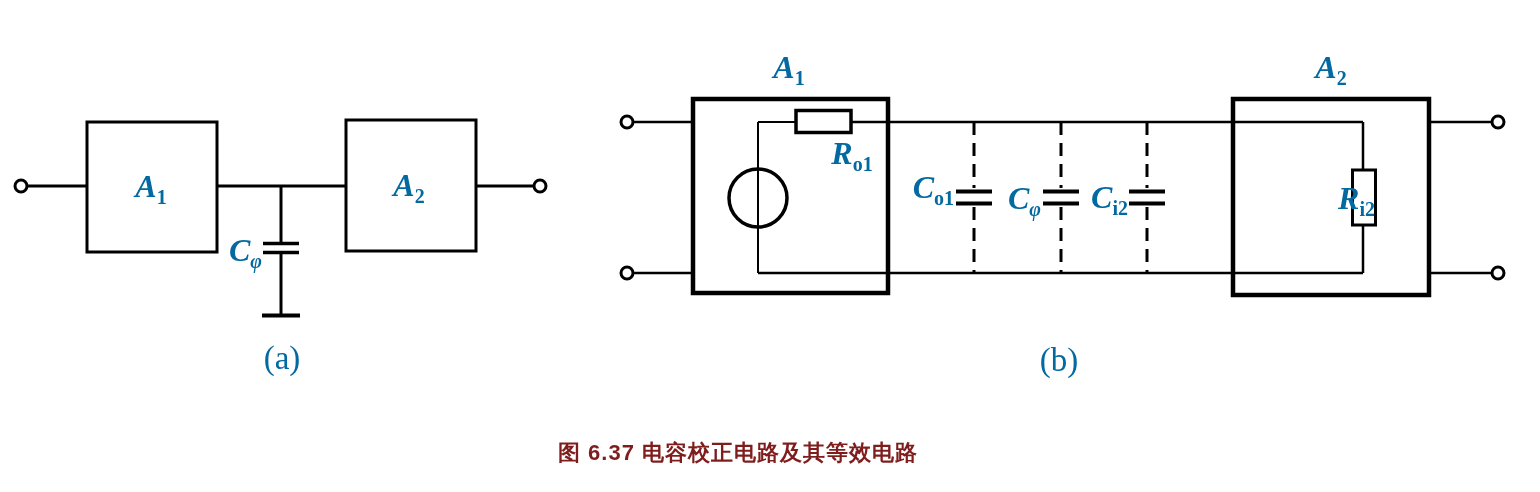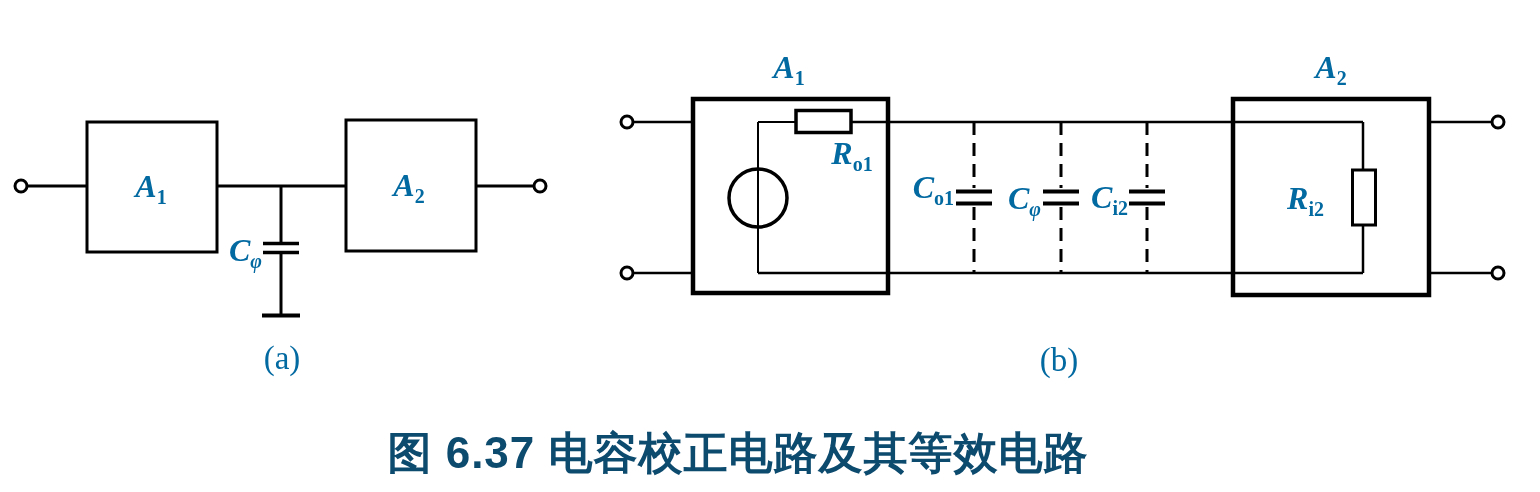--- a/index.html
+++ b/index.html
@@ -31,24 +31,24 @@
   .lbl.anchor-c{transform:translate(-50%,-50%);}
   .lbl.anchor-r{transform:translate(-100%,-50%);}
   .lbl.plain{
     font-style:normal;
     font-weight:normal;
     font-size:33px;
   }
   .caption{
     position:absolute;
     transform:translate(-50%,-50%);
-    color:#0c4a6e;
+    color:#7f1d1d;
     font-family:"Liberation Sans",sans-serif;
     font-weight:bold;
-    font-size:44px;
+    font-size:22px;
     letter-spacing:1px;
     white-space:nowrap;
   }
 </style>
 </head>
 <body>
 
 <div class="canvas">
 
   <svg class="wires" width="1540" height="492" viewBox="0 0 1540 492" fill="none" stroke="#000000" stroke-linecap="butt">
@@ -125,21 +125,21 @@
   <div class="lbl anchor-c" style="left:789px;top:69px;"><span>A</span><span class="s">1</span></div>
 
   <div class="lbl anchor-c" style="left:852px;top:155px;"><span>R</span><span class="s">o1</span></div>
 
   <div class="lbl anchor-r" style="left:954px;top:189px;"><span>C</span><span class="s">o1</span></div>
 
   <div class="lbl anchor-r phi" style="left:1041px;top:200px;"><span>C</span><span class="s">φ</span></div>
 
   <div class="lbl anchor-r" style="left:1128px;top:199px;"><span>C</span><span class="s">i2</span></div>
 
-  <div class="lbl anchor-r" style="left:1324px;top:200px;"><span>R</span><span class="s">i2</span></div>
+  <div class="lbl anchor-r" style="left:1375px;top:200px;"><span>R</span><span class="s">i2</span></div>
 
   <div class="lbl anchor-c" style="left:1331px;top:69px;"><span>A</span><span class="s">2</span></div>
 
   <div class="lbl anchor-c plain" style="left:1059px;top:360px;">(b)</div>
 
   <div class="caption" style="left:738px;top:453px;">图 6.37  电容校正电路及其等效电路</div>
 
 </div>
 
 </body></html>

